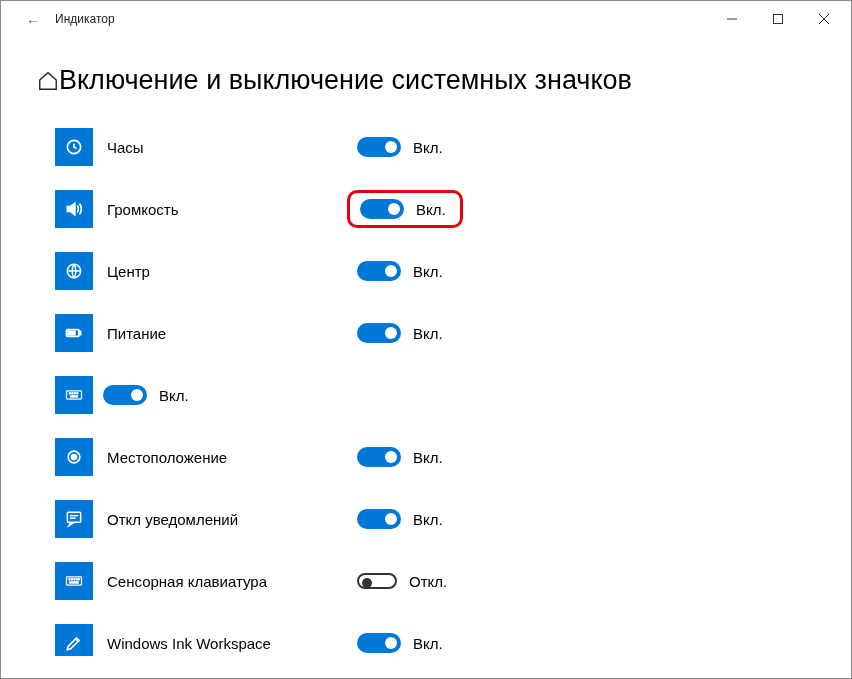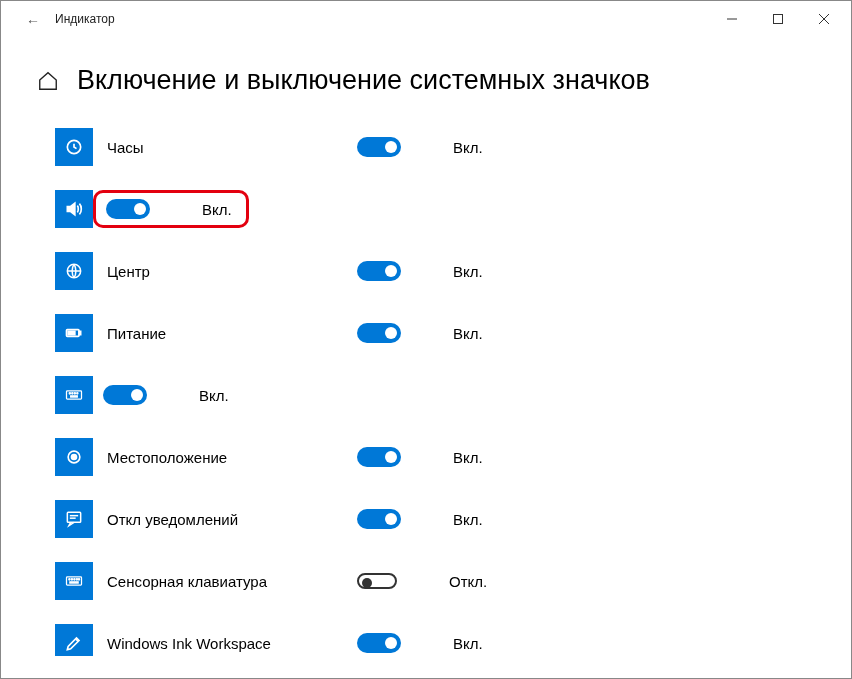--- a/index.html
+++ b/index.html
@@ -32,21 +32,20 @@
   .titlebar .ctrl {
     width: 46px; height: 32px;
     display: flex; align-items: center; justify-content: center;
     color: #333; cursor: pointer;
   }
   .titlebar .ctrl svg { width: 10px; height: 10px; }
 
   .header {
     display: flex;
     align-items: center;
-    gap: 18px;
     padding: 28px 20px 20px 36px;
   }
   .home-icon { width: 22px; height: 22px; color: #222; cursor: pointer; }
   .page-title { font-size: 27px; font-weight: 400; }
 
   .content {
     height: 540px;
     overflow-y: auto;
     position: relative;
   }
@@ -102,21 +101,21 @@
     width: 40px;
   }
   .toggle.off::after {
     content: "";
     position: absolute;
     left: 3px; top: 3px;
     width: 10px; height: 10px;
     border-radius: 50%;
     background: #333;
   }
-  .state { font-size: 15px; margin-left: 40px; }
+  .state { font-size: 15px; }
   .highlight {
     border: 3px solid #e3000f;
     border-radius: 10px;
     padding: 6px 14px 6px 10px;
   }
 </style>
 </head>
 <body>
 
 <div class="titlebar">
@@ -165,20 +164,21 @@
       </div>
     </div>
     <div class="row">
       <div class="icon-box">
         <svg viewBox="0 0 24 24" fill="none" stroke="white" stroke-width="2">
           <path d="M4 9v6h4l5 4V5l-5 4H4z" fill="white"></path>
           <path d="M16 8c1.5 1.5 1.5 6.5 0 8"></path>
           <path d="M18.5 5.5c3 3 3 10 0 13"></path>
         </svg>
       </div>
+      <div class="label">Громкость</div>
       <div class="toggle-wrap highlight">
         <div class="toggle on"></div>
         <div class="state">Вкл.</div>
       </div>
     </div>
     <div class="row">
       <div class="icon-box">
         <svg viewBox="0 0 24 24" fill="none" stroke="white" stroke-width="1.8">
           <circle cx="12" cy="12" r="8"></circle>
           <path d="M4 12h16"></path>

